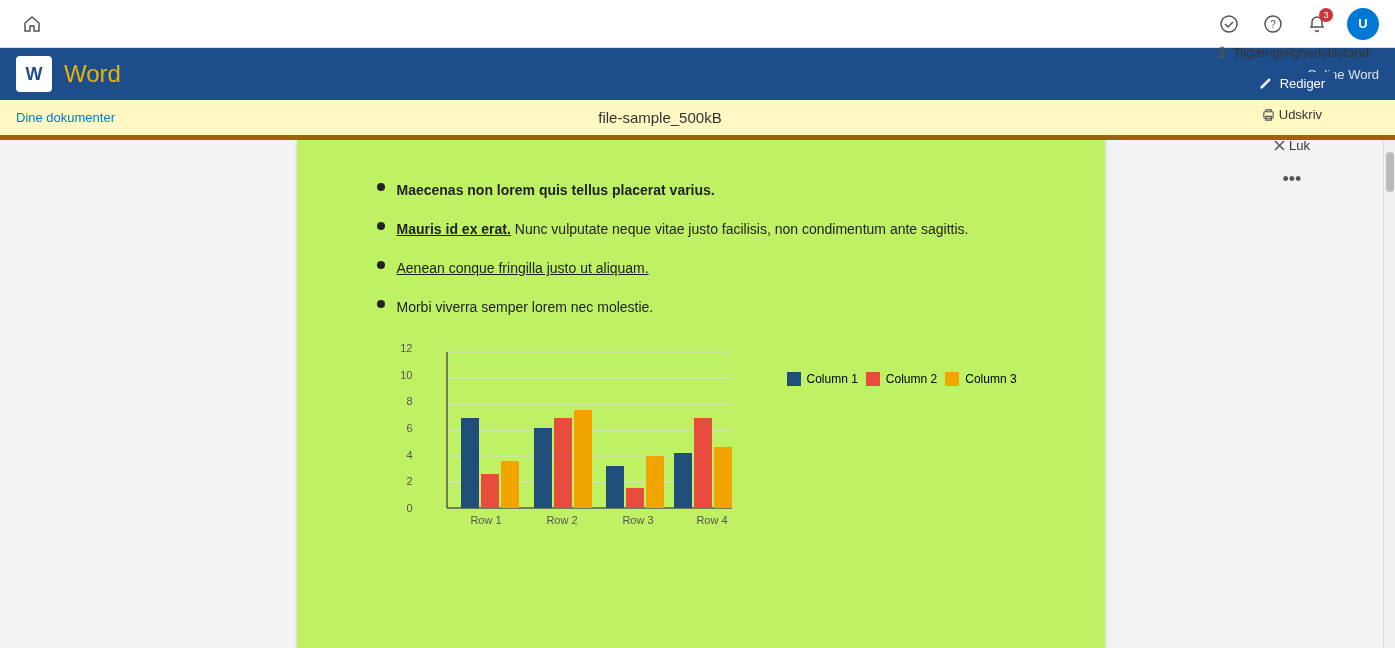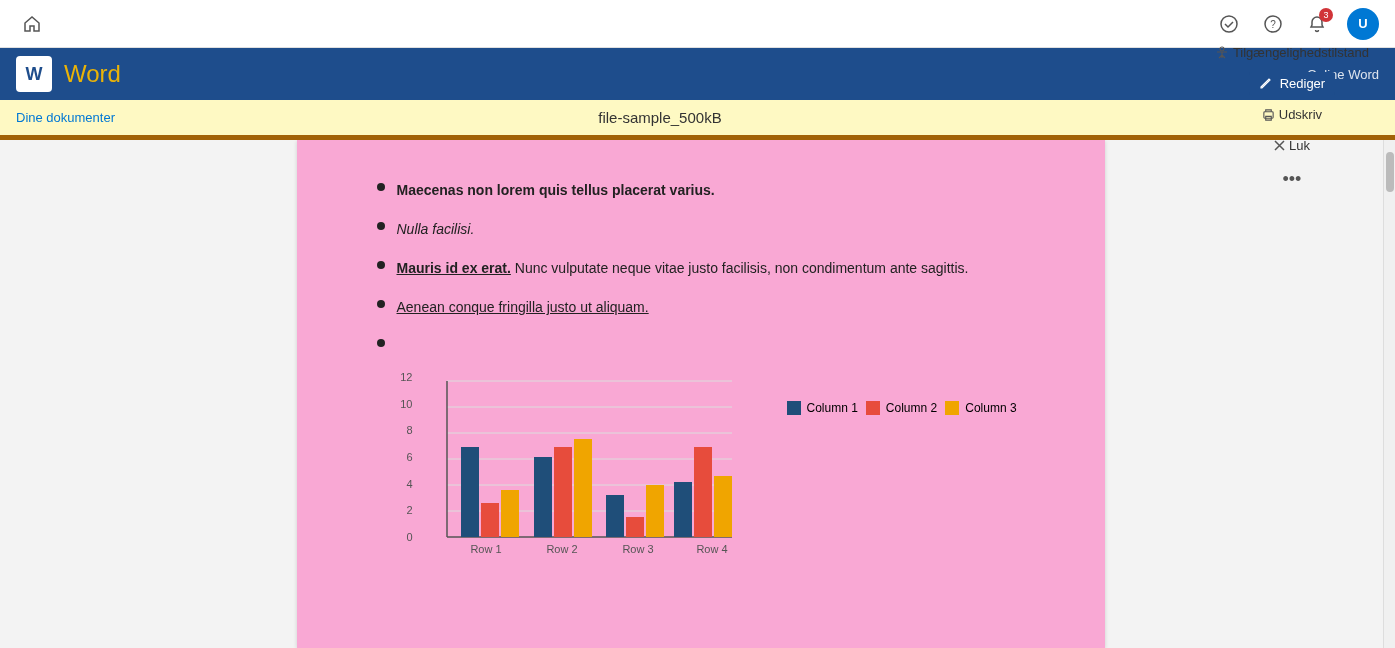--- a/index.html
+++ b/index.html
@@ -115,21 +115,21 @@
 
     
     .doc-page {
       flex: 1;
       display: flex;
       justify-content: center;
       overflow-y: auto;
       padding: 0 40px;
     }
     .page-content {
-      background: #f9a8d4;
+      background: #bef264;
       width: 808px;
       min-height: 100%;
       padding: 40px 80px;
       box-shadow: 0 1px 4px rgba(0,0,0,0.15);
       margin-left: 18px;
     }
 
     
     .bullet-list { list-style: none; padding: 0; margin: 0; }
     .bullet-list li {
@@ -260,38 +260,35 @@
 </div>
 
 <div class="content-area">
   <div class="doc-page">
     <div class="page-content">
 
       <ul class="bullet-list">
         <li>
           <span class="bullet-dot"></span>
           <span class="bold-item">Maecenas non lorem quis tellus placerat varius.</span>
-        </li>
-        <li>
-          <span class="bullet-dot"></span>
-          <span class="italic-item">Nulla facilisi.</span>
         </li>
         <li>
           <span class="bullet-dot"></span>
           <span class="mixed-item">
             <span class="underline-part">Mauris id ex erat.</span>
             <span> Nunc vulputate neque vitae justo facilisis, non condimentum ante sagittis.</span>
           </span>
         </li>
         <li>
           <span class="bullet-dot"></span>
           <span class="underline-item">Aenean conque fringilla justo ut aliquam.</span>
         </li>
         <li>
           <span class="bullet-dot"></span>
+          <span>Morbi viverra semper lorem nec molestie.</span>
         </li>
       </ul>
 
       <div class="chart-container">
         <div style="display:flex; flex-direction:column; align-items:flex-start;">
           <div style="position:relative; margin-left:40px;">
 
             <div style="position:relative; width:340px; height:190px;">
               
               <div style="position:absolute; left:-32px; top:0; bottom:18px; display:flex; flex-direction:column-reverse; justify-content:space-between; font-size:11px; color:#555; width:28px; text-align:right;">

